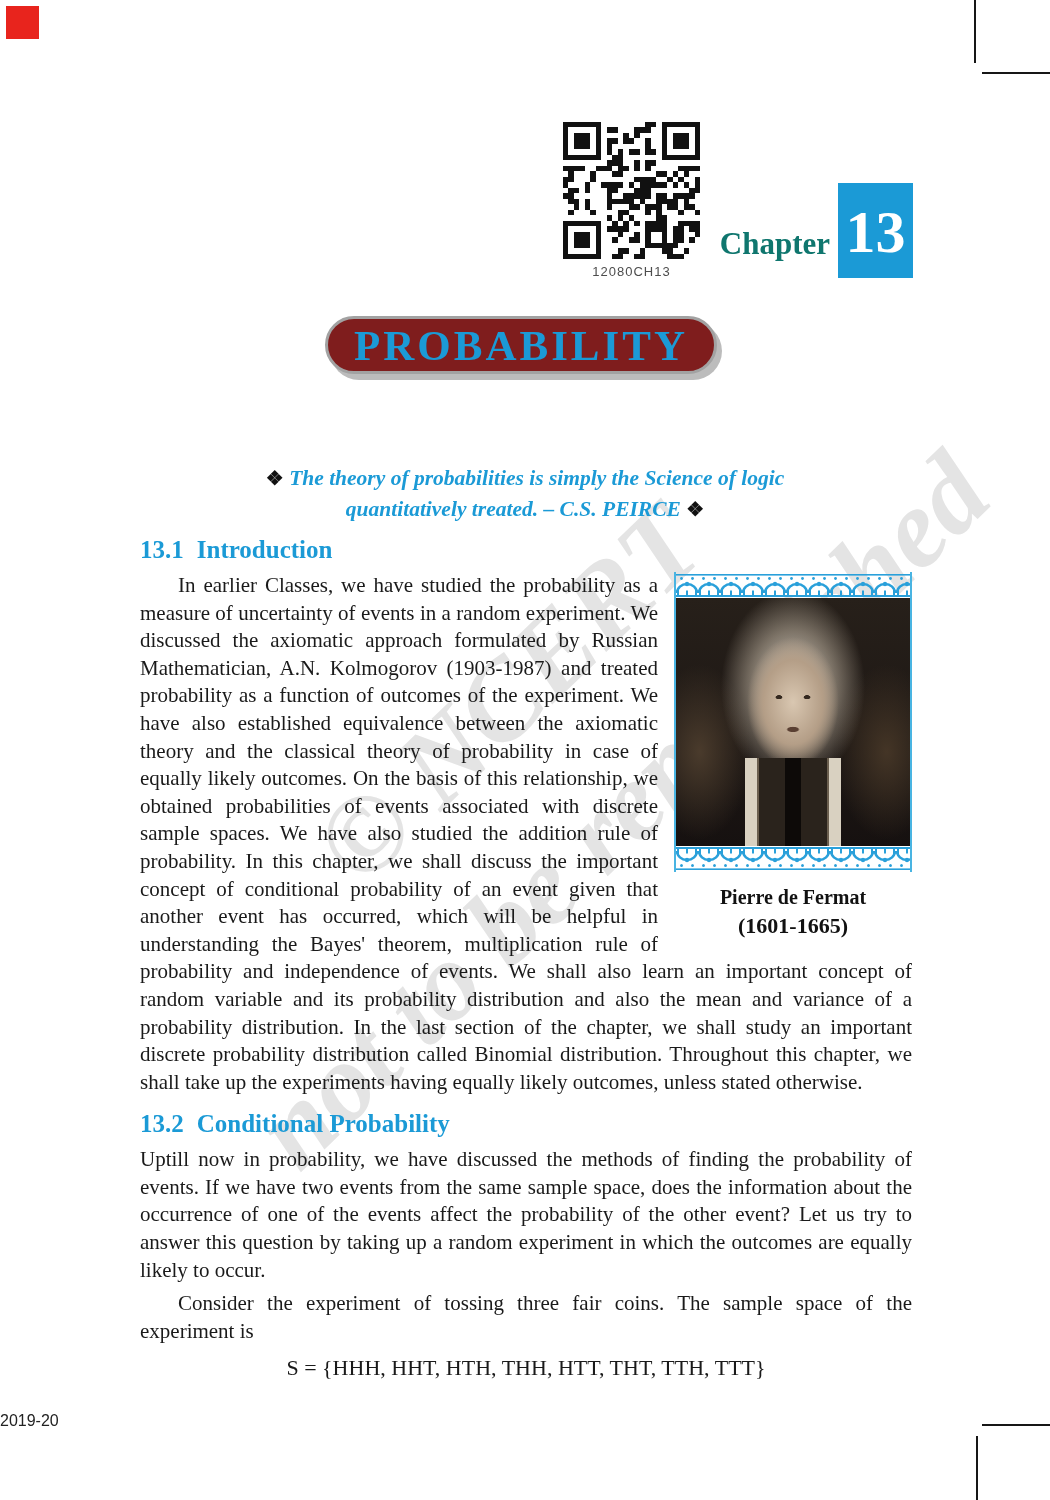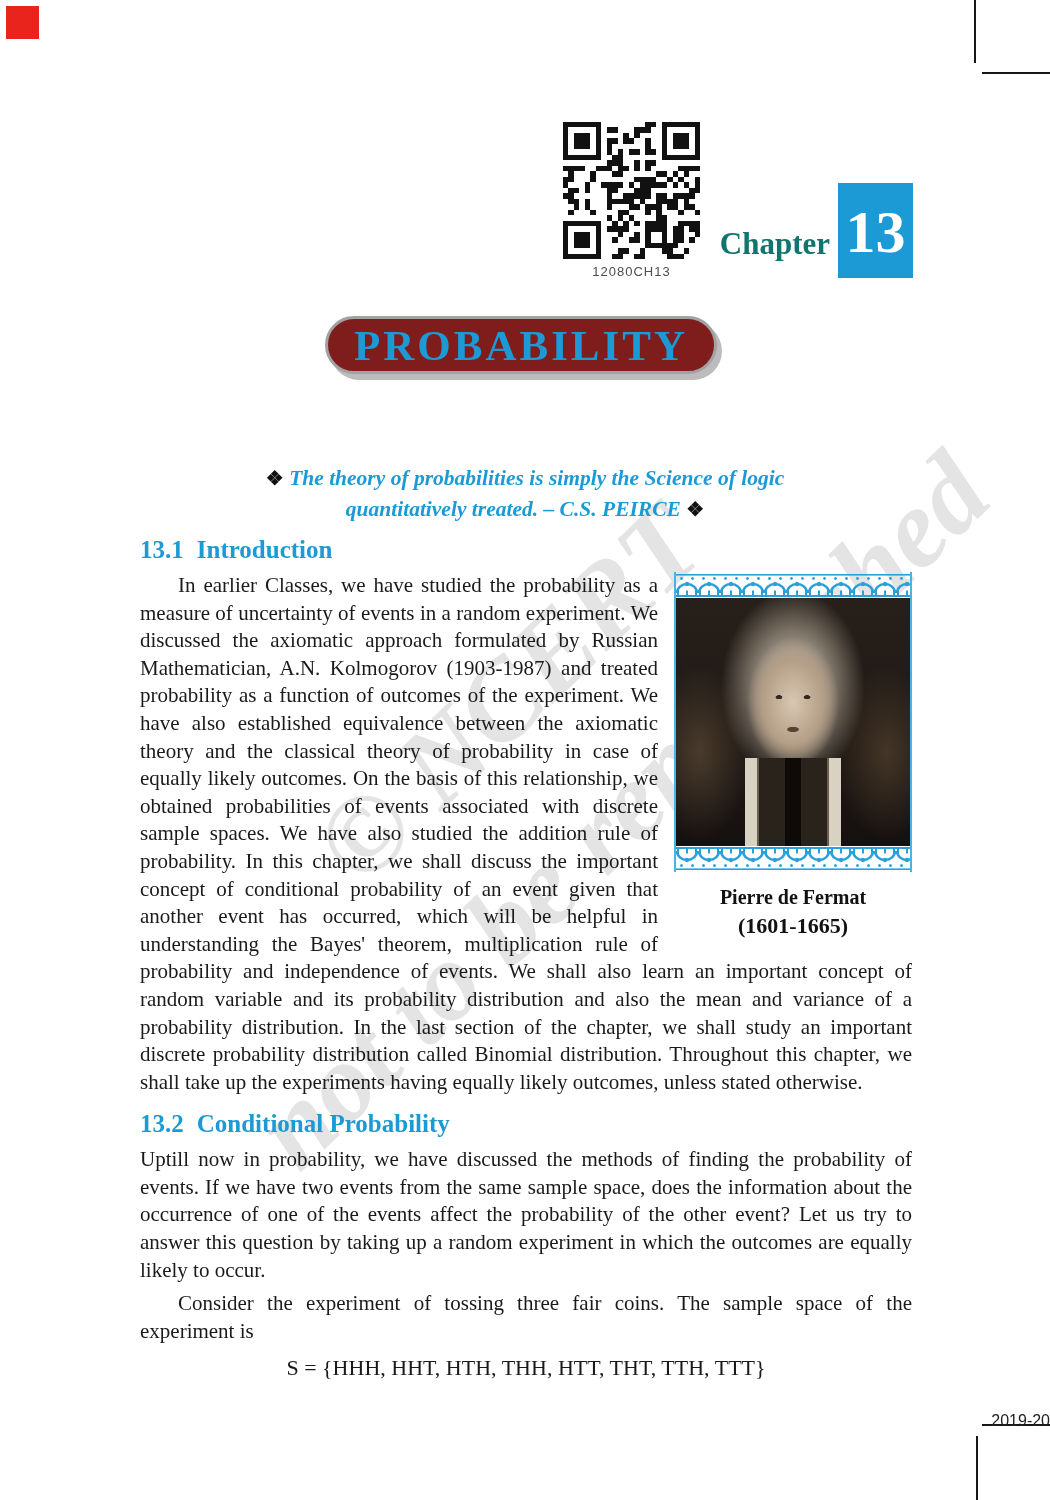--- a/index.html
+++ b/index.html
@@ -85,21 +85,21 @@
     width:96px;height:88px;
     background:linear-gradient(90deg,
       #d9d1c1 0 12px, #6b5f4f 12px 14px, #2a231c 14px 40px,
       #0d0a08 40px 56px, #2a231c 56px 82px, #6b5f4f 82px 84px, #d9d1c1 84px 96px);
   }
   .fig-caption{margin-top:12px;text-align:center;font-weight:bold;color:#111111;}
   .fig-caption .cap-name{font-size:20px;}
   .fig-caption .cap-years{font-size:22px;}
 
   
-  .footer{position:absolute;left:0;top:1412px;width:1050px;text-align:right;
+  .footer{position:absolute;left:0;top:1412px;width:1050px;text-align:left;
     font-family:"Liberation Sans", sans-serif;font-size:16px;color:#222222;z-index:2;}
 </style>
 </head>
 <body>
 
 <div class="page">
 
   <div class="corner-red"></div>
   <div class="crop crop-tr-v"></div>
   <div class="crop crop-tr-h"></div>

